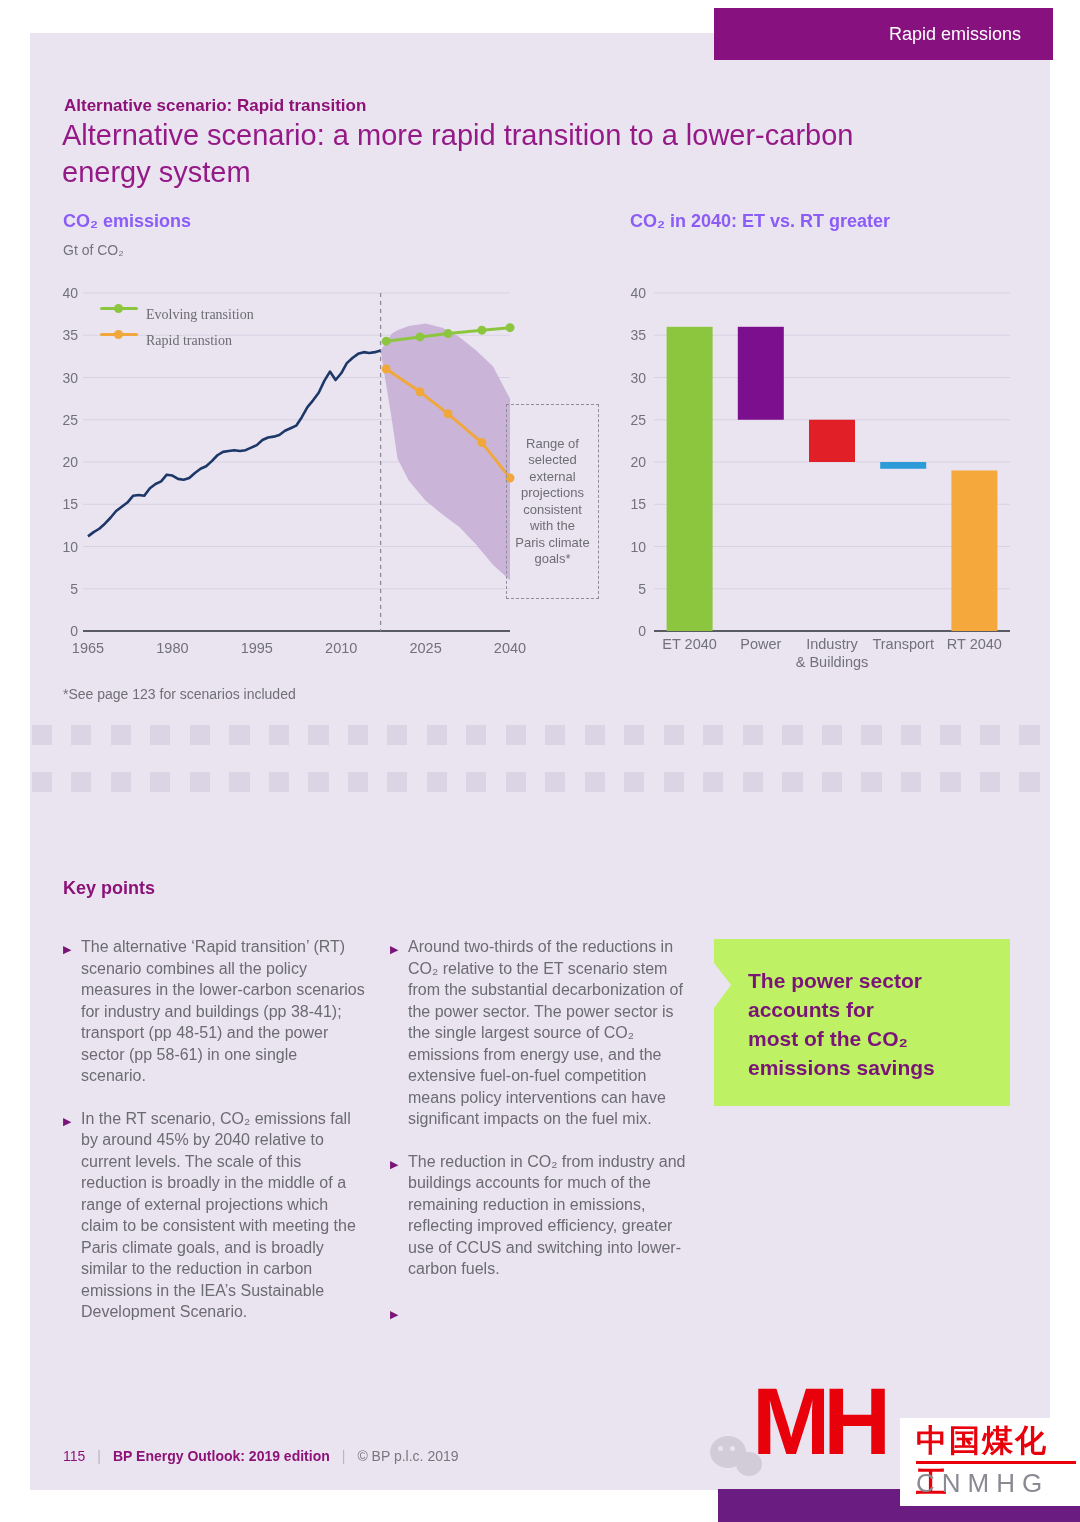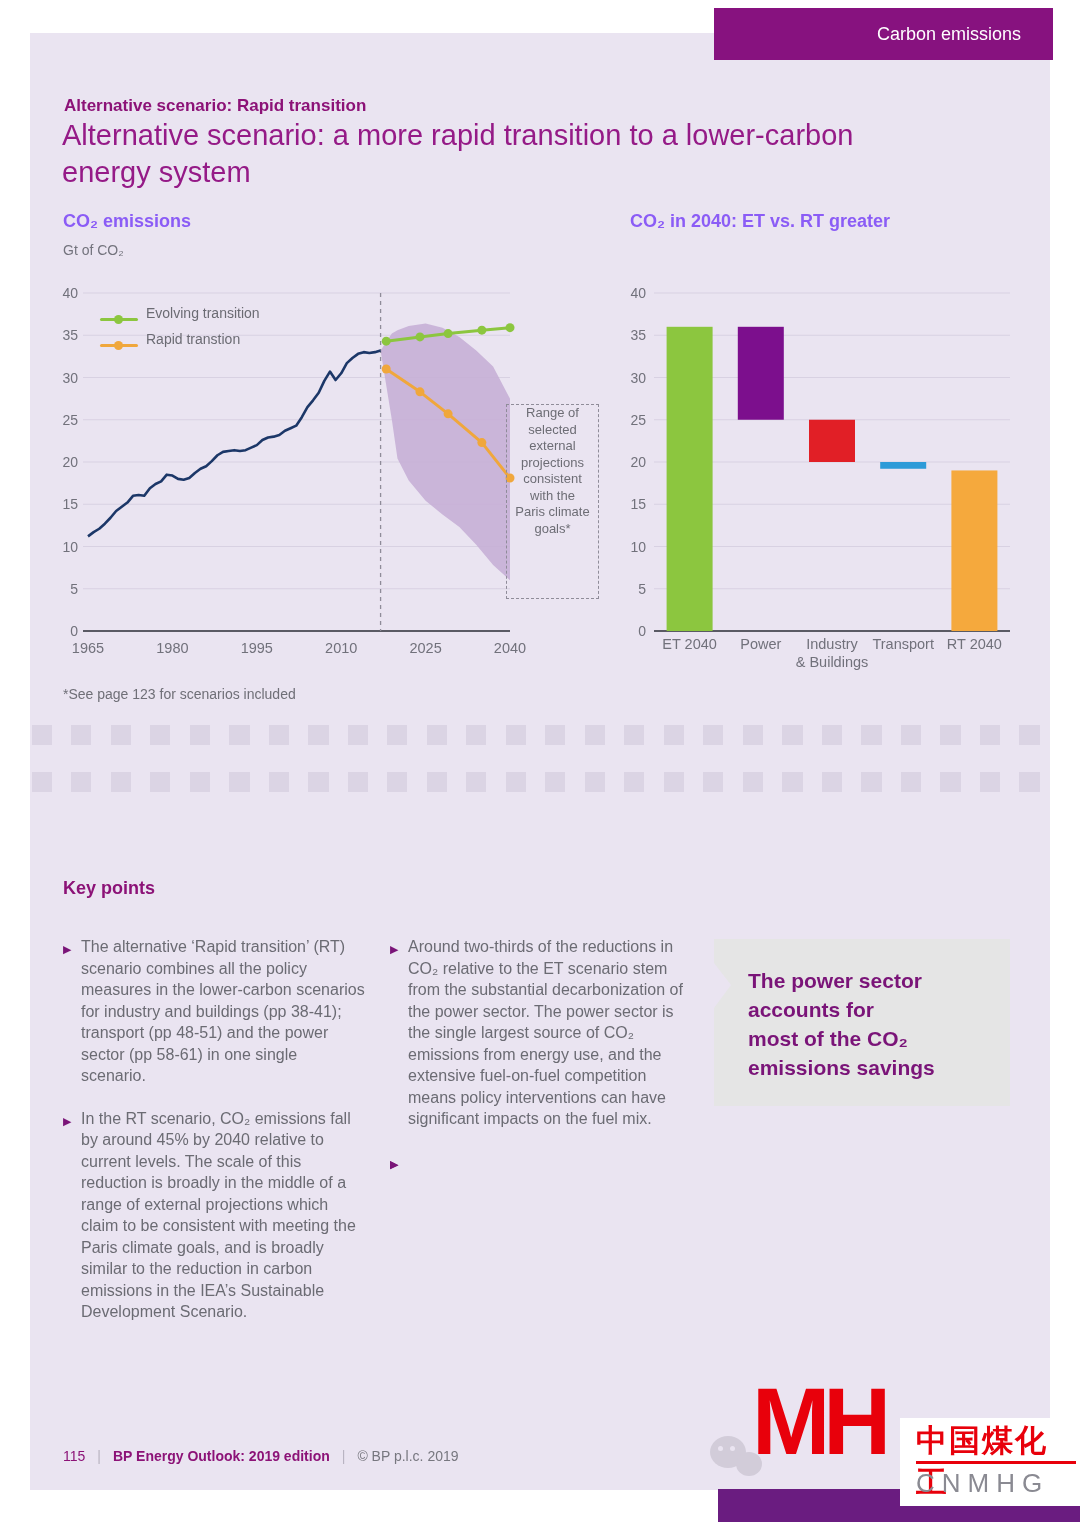--- a/index.html
+++ b/index.html
@@ -8,35 +8,35 @@
   .abs { position:absolute; }
   .page-panel { left:30px; top:33px; width:1020px; height:1457px; background:#EAE4F1; }
   .tab { left:714px; top:8px; width:339px; height:52px; background:#87127F;
     color:#fff; font-size:18px; display:flex; align-items:center; justify-content:flex-end;
     padding-right:32px; }
   .eyebrow { left:64px; top:96px; font-size:17px; font-weight:bold; color:#8C1277; }
   .page-title { left:62px; top:117px; width:920px; font-size:29px; line-height:37px;
     color:#951A87; white-space:pre-line; }
   .chart-title { font-size:18px; font-weight:bold; color:#8b5cf6; }
   .chart-sub { left:63px; top:242px; font-size:14px; color:#73737D; }
-  .legend-row { display:flex; align-items:flex-end; height:14px; }
+  .legend-row { display:flex; align-items:flex-start; height:14px;font-family:Liberation Serif, serif; }
   .legend-line { width:38px; height:3px; border-radius:2px; position:relative; margin-right:8px; }
   .legend-dot { position:absolute; left:14px; top:-3.5px; width:9px; height:9px; border-radius:50%; }
   .legend-label { font-size:14px; color:#6B6B73; }
   .annotation-box { left:506px; top:404px; width:93px; height:195px;
-    border:1.5px dashed #8F8C99; display:flex; justify-content:center;
+    border:1.5px dashed #8F8C99; display:flex; align-items:center; justify-content:center;
     font-size:13px; line-height:16.5px; color:#6D6D75; text-align:center; white-space:pre-line; }
   .footnote { left:63px; top:686px; font-size:14px; color:#6F6F77; }
   .decor-row { left:32px; width:1016px; height:20px;
     background:repeating-linear-gradient(to right,#DBD4E4 0px,#DBD4E4 20px,rgba(0,0,0,0) 20px,rgba(0,0,0,0) 39.5px); }
   .kp-heading { left:63px; top:878px; font-size:18px; font-weight:bold; color:#8C1277; }
   .kp-col { width:302px; font-size:16px; line-height:21.5px; color:#6B6B73; }
   .bullet { position:relative; padding-left:18px; margin-bottom:21px; }
   .bullet-marker { position:absolute; left:0; top:3px; font-size:11px; color:#7A1478; }
-  .callout { left:714px; top:939px; width:296px; height:167px; background:#e5e5e5;
+  .callout { left:714px; top:939px; width:296px; height:167px; background:#bef264;
     clip-path:polygon(0 0,100% 0,100% 100%,0 100%,0 69px,17px 46px,0 24px); }
   .callout-text { padding:27px 20px 0 34px; font-size:21px; font-weight:bold; line-height:29px;
     color:#7A1478; white-space:pre-line; }
   .footer { left:63px; top:1448px; display:flex; align-items:center; font-size:14px; }
   .footer .sep { color:#B9B4C2; margin:0 12px; }
   .footer-page { color:#8C1277; }
   .footer-edition { color:#8C1277; font-weight:bold; }
   .footer-copy { color:#77777F; }
   .purple-strip { left:718px; top:1489px; width:362px; height:33px; background:#6A1C80; }
   .wm-whitebox { left:900px; top:1418px; width:180px; height:88px; background:#ffffff; }
@@ -51,21 +51,21 @@
   .wechat-b1::after { content:""; position:absolute; left:8px; top:10px; width:5px; height:5px;
     border-radius:50%; background:#EAE4F1; box-shadow:12px 0 0 #EAE4F1; }
   svg text { font-family:"Liberation Sans","DejaVu Sans",sans-serif; }
 </style>
 </head>
 <body>
 
 <div class="abs page-panel"></div>
 
 <div class="abs tab">
-  <span>Carbon emissions</span>
+  <span>Rapid emissions</span>
 </div>
 
 <div class="abs eyebrow">Alternative scenario: Rapid transition</div>
 <div class="abs page-title">Alternative scenario: a more rapid transition to a lower-carbon
 energy system</div>
 
 <div class="abs chart-title" style="left:63px; top:211px;">CO₂ emissions</div>
 <div class="abs chart-sub">Gt of CO₂</div>
 <div class="abs chart-title" style="left:630px; top:211px;">CO₂ in 2040: ET vs. RT greater</div>
 
@@ -186,20 +186,21 @@
   </div>
 </div>
 
 <div class="abs kp-col" style="left:390px; top:936px;">
   <div class="bullet">
     <span class="bullet-marker">▶</span>
     <span>Around two-thirds of the reductions in CO₂ relative to the ET scenario stem from the substantial decarbonization of the power sector. The power sector is the single largest source of CO₂ emissions from energy use, and the extensive fuel-on-fuel competition means policy interventions can have significant impacts on the fuel mix.</span>
   </div>
   <div class="bullet">
     <span class="bullet-marker">▶</span>
+    <span>The reduction in CO₂ from industry and buildings accounts for much of the remaining reduction in emissions, reflecting improved efficiency, greater use of CCUS and switching into lower-carbon fuels.</span>
   </div>
   <div class="bullet">
     <span class="bullet-marker">▶</span>
   </div>
 </div>
 
 <div class="abs callout">
   <div class="callout-text">The power sector
 accounts for
 most of the CO₂

